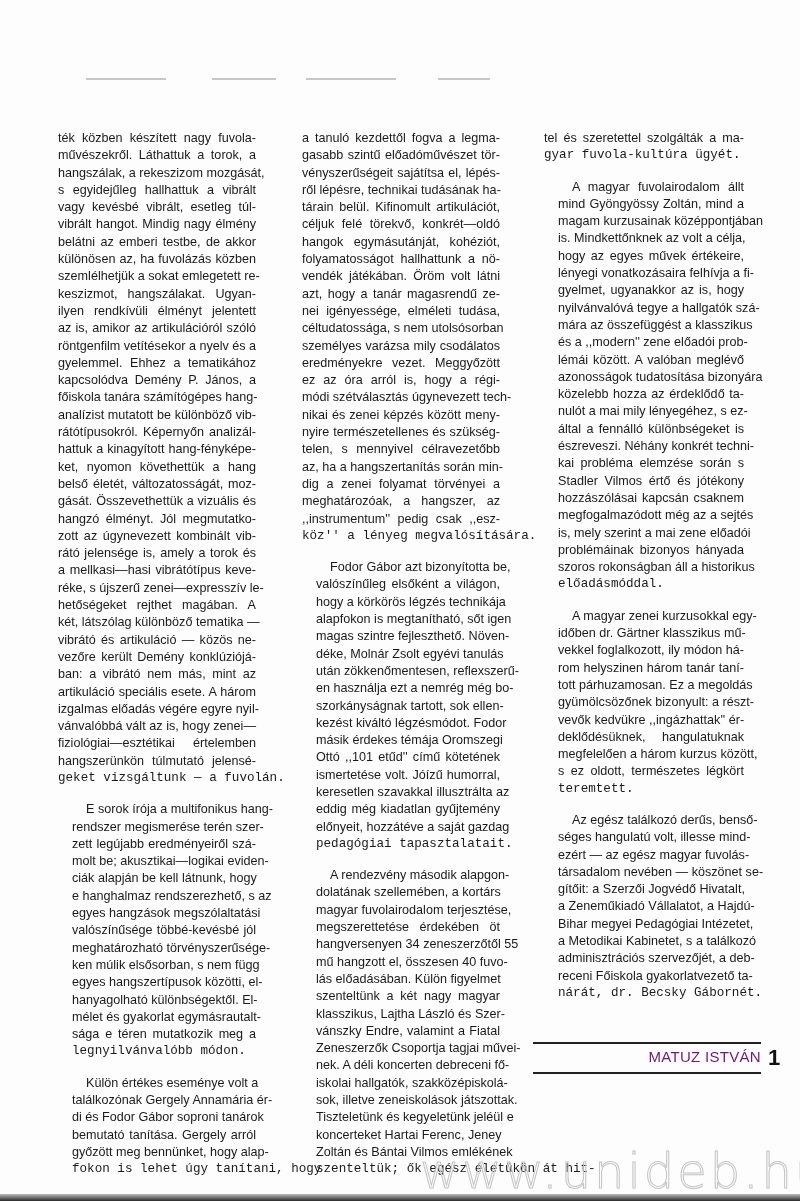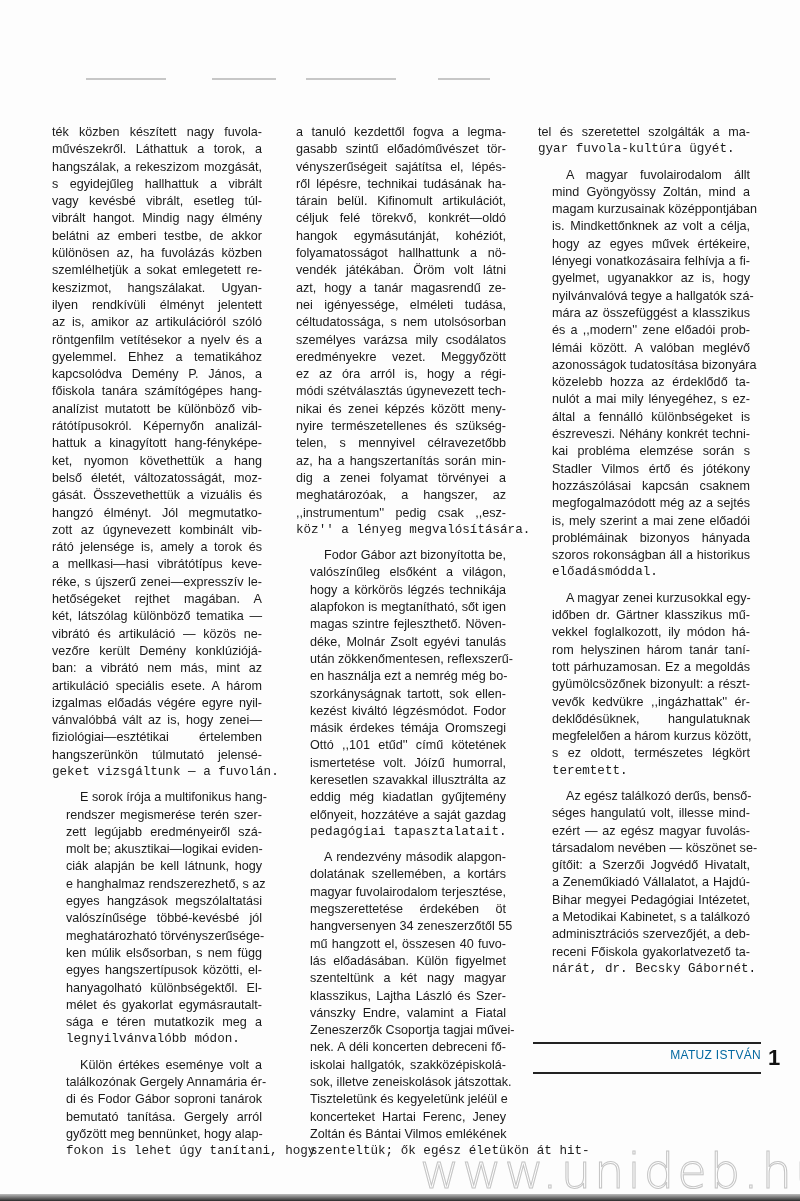--- a/index.html
+++ b/index.html
@@ -12,31 +12,31 @@
   .topmarks { position: absolute; top: 78px; left: 0; width: 800px; height: 6px; }
   .topmark { position: absolute; height: 2px; background: #9a9a9a; opacity: .55; }
   .col {
     position: absolute; top: 116px;
     font-size: 12.6px; line-height: 17.3px;
     text-align: justify; hyphens: none;
   }
   .col1 { left: 44px; width: 226px; }
   .col2 { left: 288px; width: 226px; }
   .col3 { left: 530px; width: 228px; }
-  .col p { margin: 8px; }
+  .col p { margin: 14px; }
   .col p.indent { text-indent: 14px; }
   .col p.gap { margin-top: 8px; }
   .line { display: block; text-align: justify; text-align-last: justify; white-space: nowrap; }
   .line.last { text-align-last: left; font-family: Liberation Mono, monospace; }
   .rule { position: absolute; height: 2px; background: #222; }
   .rule1 { left: 533px; width: 228px; top: 1042px; }
   .rule2 { left: 533px; width: 228px; top: 1072px; }
   .author {
     position: absolute; top: 1048px; left: 533px; width: 228px;
-    text-align: right; font-size: 12px; letter-spacing: .3px; color: #0369a1;
+    text-align: right; font-size: 15px; letter-spacing: .3px; color: #701a75;
   }
   .pagenum {
     position: absolute; top: 1045px; left: 768px;
     font-size: 22px; font-weight: bold; color: #111;
   }
   .watermark {
     position: absolute; top: 1143px; left: 420px; width: 380px;
     font-size: 48px; font-weight: 300; letter-spacing: 3px;
     color: transparent; -webkit-text-stroke: 1px #c4c4c4;
     font-family: "DejaVu Sans", sans-serif;

